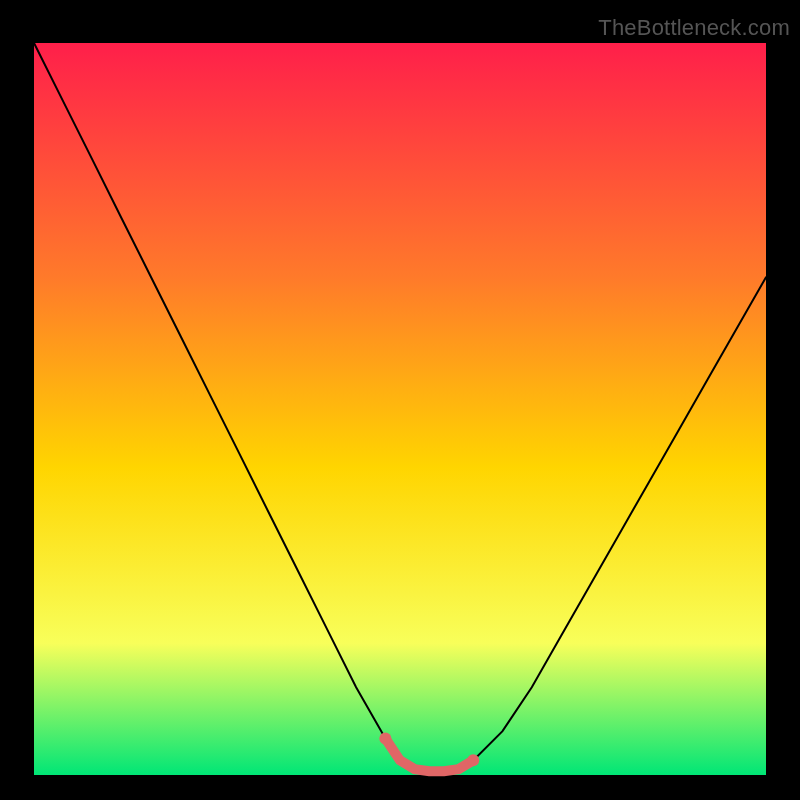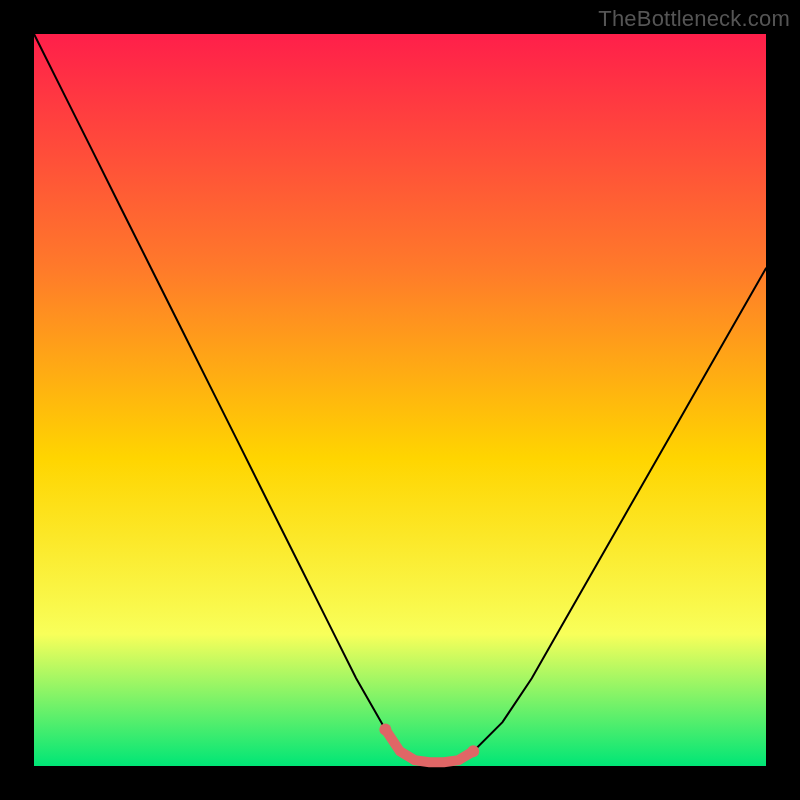--- a/index.html
+++ b/index.html
@@ -8,20 +8,21 @@
     width: 800px;
     height: 800px;
     background: #000;
     overflow: hidden;
   }
   .frame {
     position: relative;
     width: 800px;
     height: 684px;
     background: #000;
+    margin-top: 9px;
   }
   .watermark {
     position: absolute;
     top: 6px;
     right: 10px;
     font-family: Arial, Helvetica, sans-serif;
     font-size: 22px;
     color: #555;
     letter-spacing: 0.2px;
     user-select: none;

